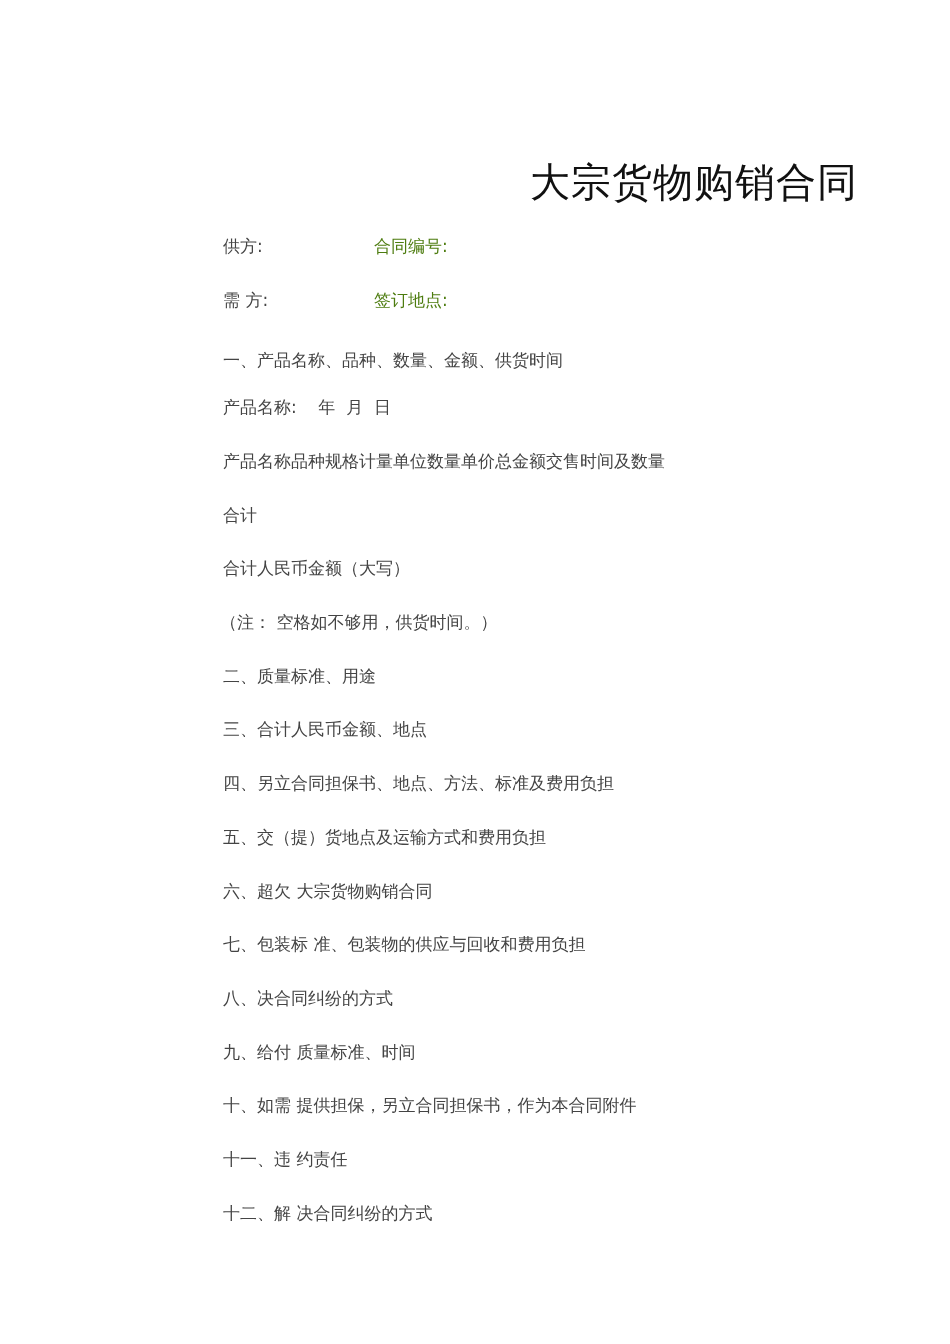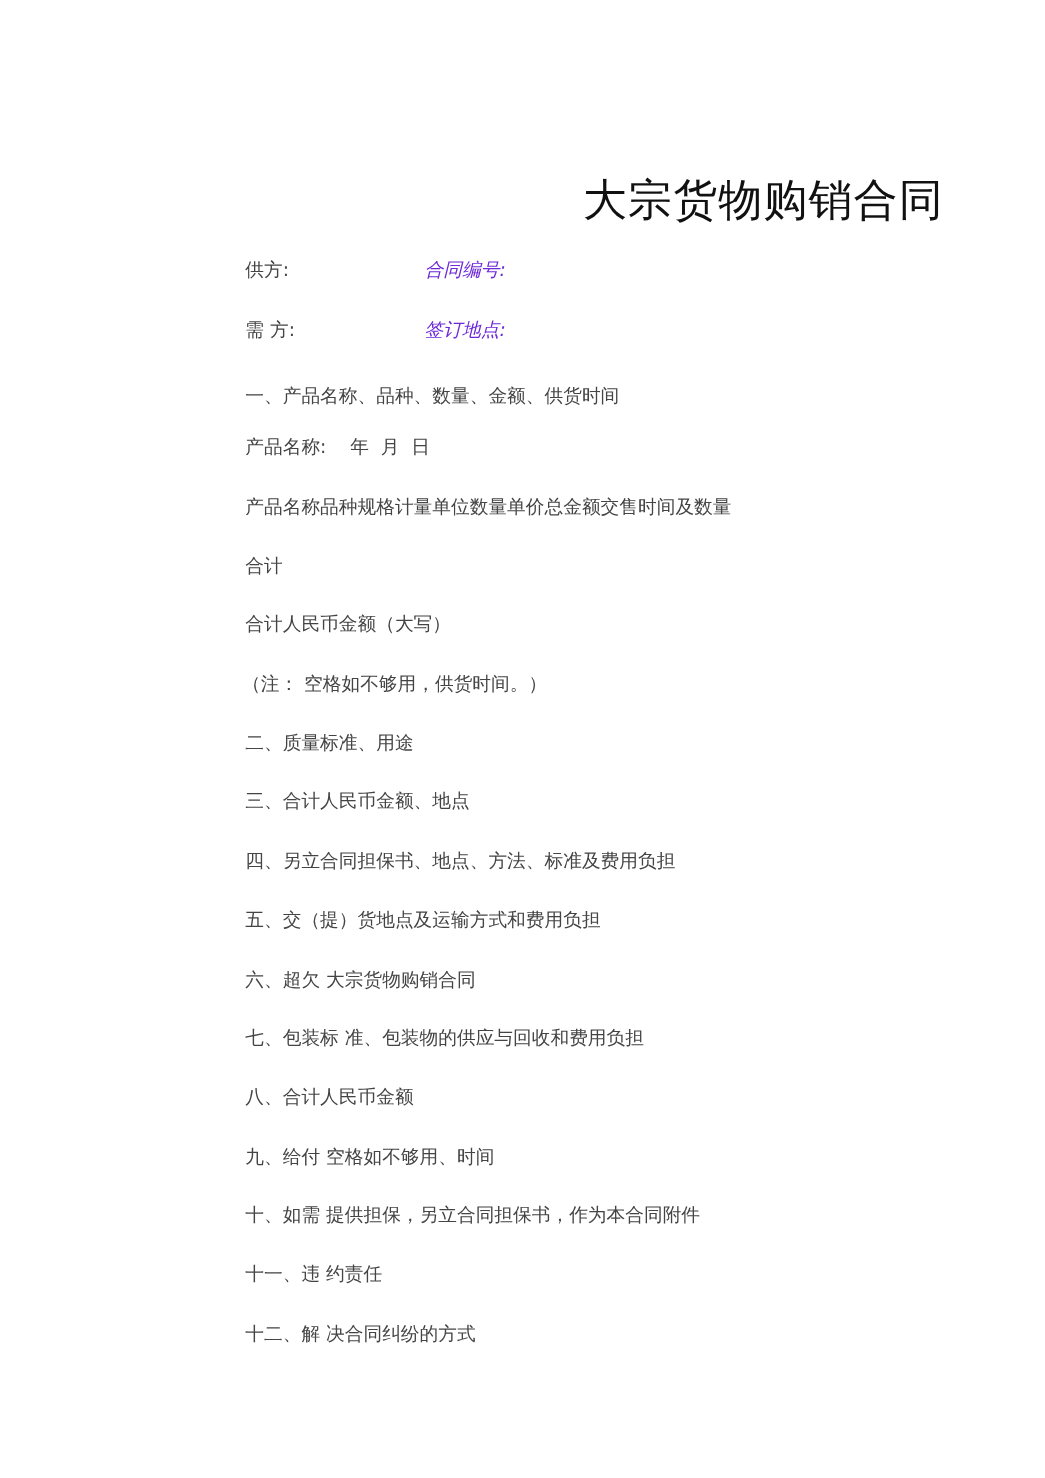--- a/index.html
+++ b/index.html
@@ -1,21 +1,21 @@
 <!DOCTYPE html>
 <html><head>
 <meta charset="utf-8">
 <style>
   html, body { margin: 0; padding: 0; background: #ffffff; }
   body { width: 950px; height: 1344px; position: relative; overflow: hidden;
          font-family: "DejaVu Sans", "Liberation Sans", sans-serif; color: #333; }
   .title { position: absolute; left: 0; width: 858px; top: 154px; text-align: right;
            font-size: 40px; color: #111; letter-spacing: 1px; line-height: 56px; }
   .line { position: absolute; left: 183px; font-size: 17px; line-height: 24px; color: #444; white-space: pre; margin-left: 40px; }
-  .col2 { position: absolute; left: 386px; font-size: 17px; line-height: 24px; color: #6d28d9; white-space: pre; font-style: italic; }
+  .col2 { position: absolute; left: 374px; font-size: 17px; line-height: 24px; color: #4d7c0f; white-space: pre; }
 </style>
 </head>
 <body>
 
 <div class="title">大宗货物购销合同</div>
 
 <div class="line" style="top:234px">供方:</div>
 <div class="col2" style="top:234px">合同编号:</div>
 <div class="line" style="top:288px">需 方:</div>
 <div class="col2" style="top:288px">签订地点:</div>
@@ -25,17 +25,17 @@
 <div class="line" style="top:449px">产品名称品种规格计量单位数量单价总金额交售时间及数量</div>
 <div class="line" style="top:503px">合计</div>
 <div class="line" style="top:556px">合计人民币金额（大写）</div>
 <div class="line" style="top:610px; left:180px">（注： 空格如不够用，供货时间。）</div>
 <div class="line" style="top:664px">二、质量标准、用途</div>
 <div class="line" style="top:717px">三、合计人民币金额、地点</div>
 <div class="line" style="top:771px">四、另立合同担保书、地点、方法、标准及费用负担</div>
 <div class="line" style="top:825px">五、交（提）货地点及运输方式和费用负担</div>
 <div class="line" style="top:879px">六、超欠 大宗货物购销合同</div>
 <div class="line" style="top:932px">七、包装标 准、包装物的供应与回收和费用负担</div>
-<div class="line" style="top:986px">八、合计人民币金额</div>
-<div class="line" style="top:1040px">九、给付 空格如不够用、时间</div>
+<div class="line" style="top:986px">八、决合同纠纷的方式</div>
+<div class="line" style="top:1040px">九、给付 质量标准、时间</div>
 <div class="line" style="top:1093px">十、如需 提供担保，另立合同担保书，作为本合同附件</div>
 <div class="line" style="top:1147px">十一、违 约责任</div>
 <div class="line" style="top:1201px">十二、解 决合同纠纷的方式</div>
 
 </body></html>

